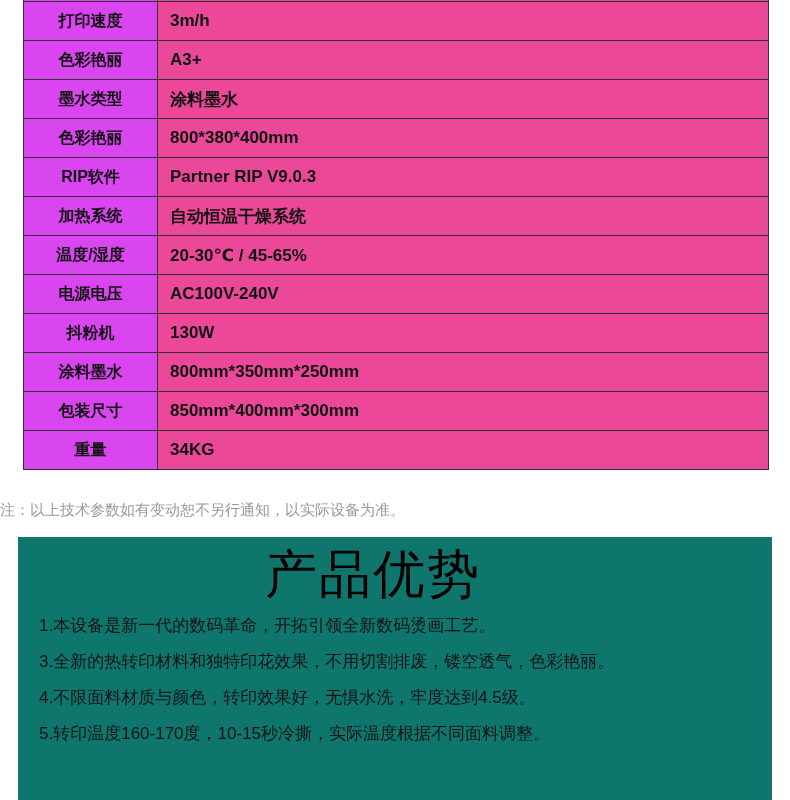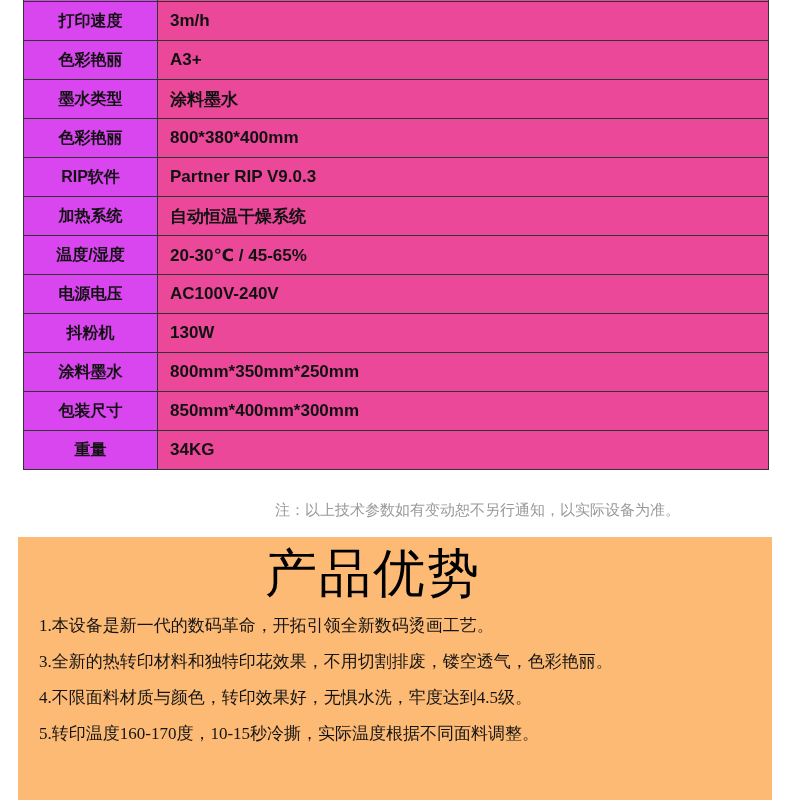--- a/index.html
+++ b/index.html
@@ -46,36 +46,35 @@
     font-size: 17px;
     color: #111111;
   }
 
   
   .note {
     position: absolute;
     left: 0;
     top: 501px;
     width: 680px;
-    text-align: right;
+    text-align: left;
     font-size: 15px;
     line-height: 18px;
     color: #999999;
   }
 
   
   .adv-section {
     position: absolute;
     left: 18px;
     top: 537px;
     width: 754px;
     height: 263px;
-    background: #fdba74;
+    background: #0f766e;
     overflow: hidden;
-    font-family: Liberation Serif, serif;
   }
   .adv-title {
     position: absolute;
     left: -22px;             
     top: 8px;
     width: 100%;
     text-align: center;
     font-size: 52px;
     line-height: 58px;
     font-weight: 500;

